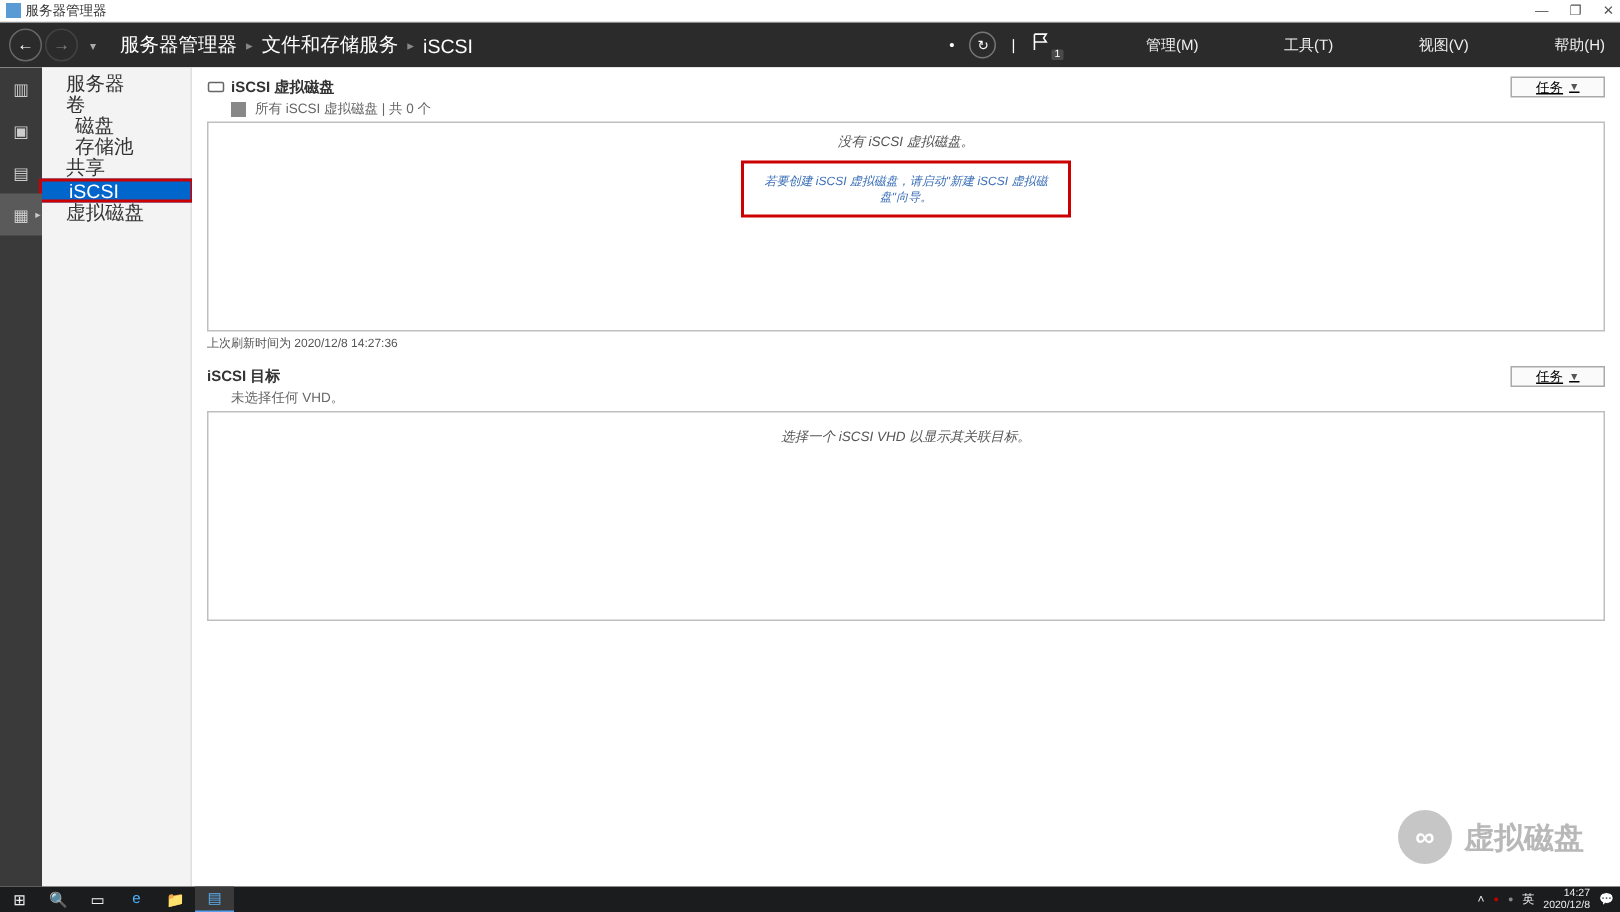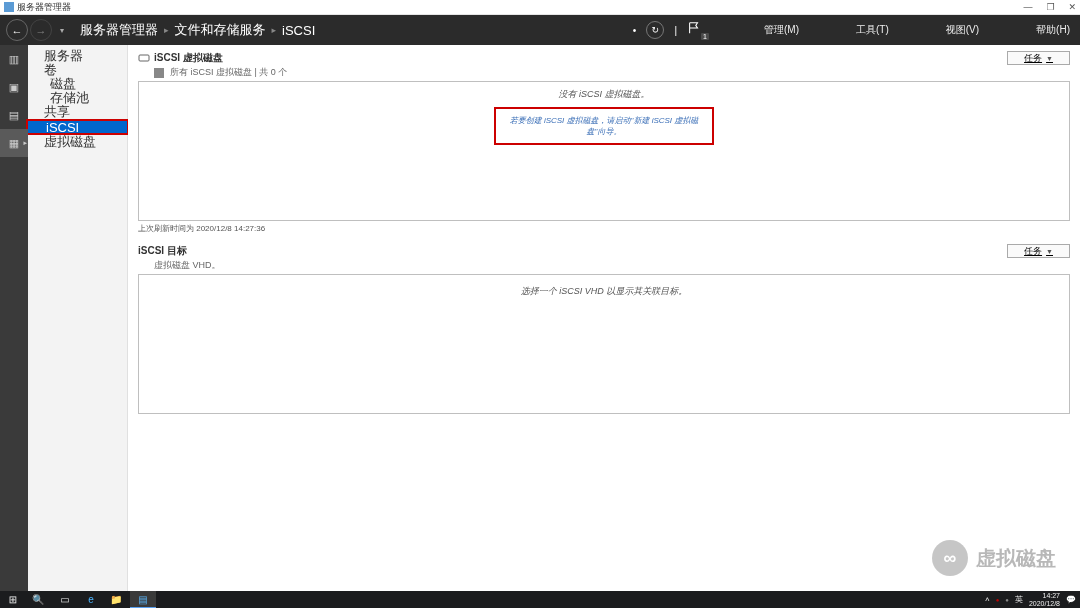--- a/index.html
+++ b/index.html
@@ -155,21 +155,21 @@
 
     <div class="panel panel2">
       <div class="panel-head">
         <span class="ptitle">iSCSI 目标</span>
         <div class="tasksbtn">
           <span>任务</span>
           <span class="dd">▼</span>
         </div>
       </div>
       <div class="panel-sub">
-        <span>虚拟磁盘 VHD。</span>
+        <span>未选择任何 VHD。</span>
       </div>
       <div class="panel-body">
         <div>选择一个 iSCSI VHD 以显示其关联目标。</div>
       </div>
     </div>
   </div>
 </div>
 
 <div class="watermark">
   <div class="circle">∞</div>

